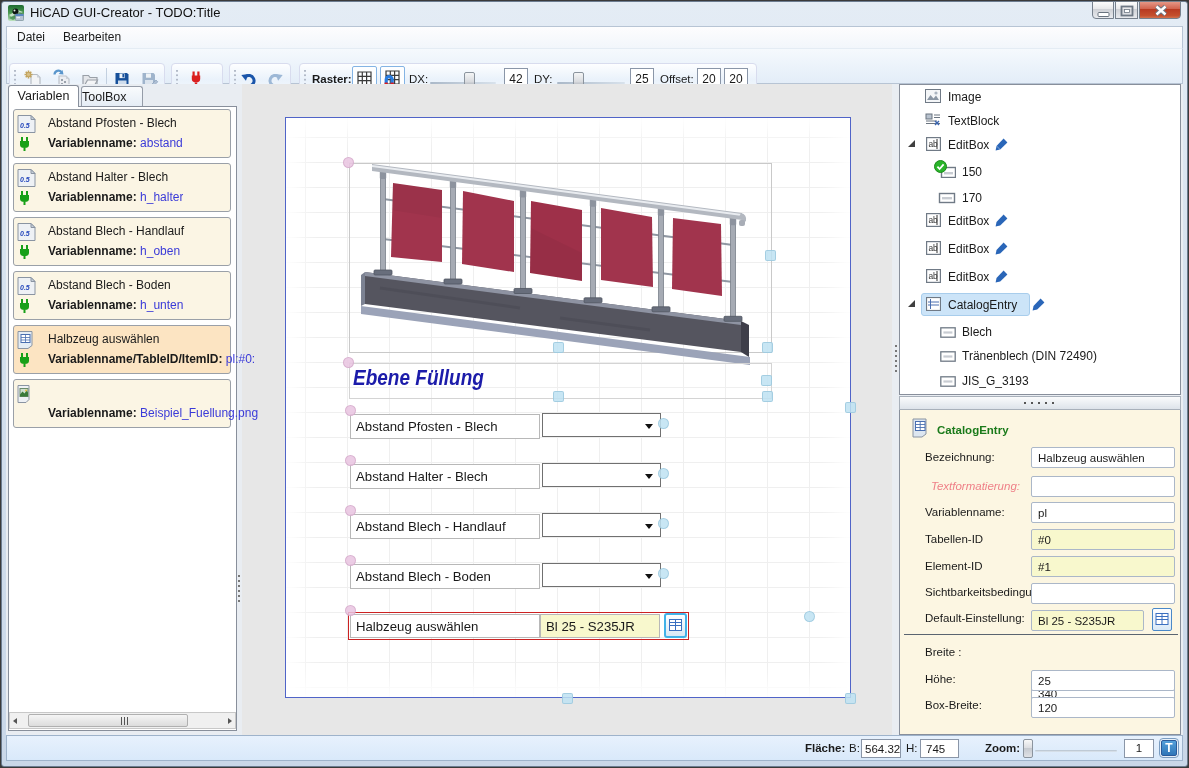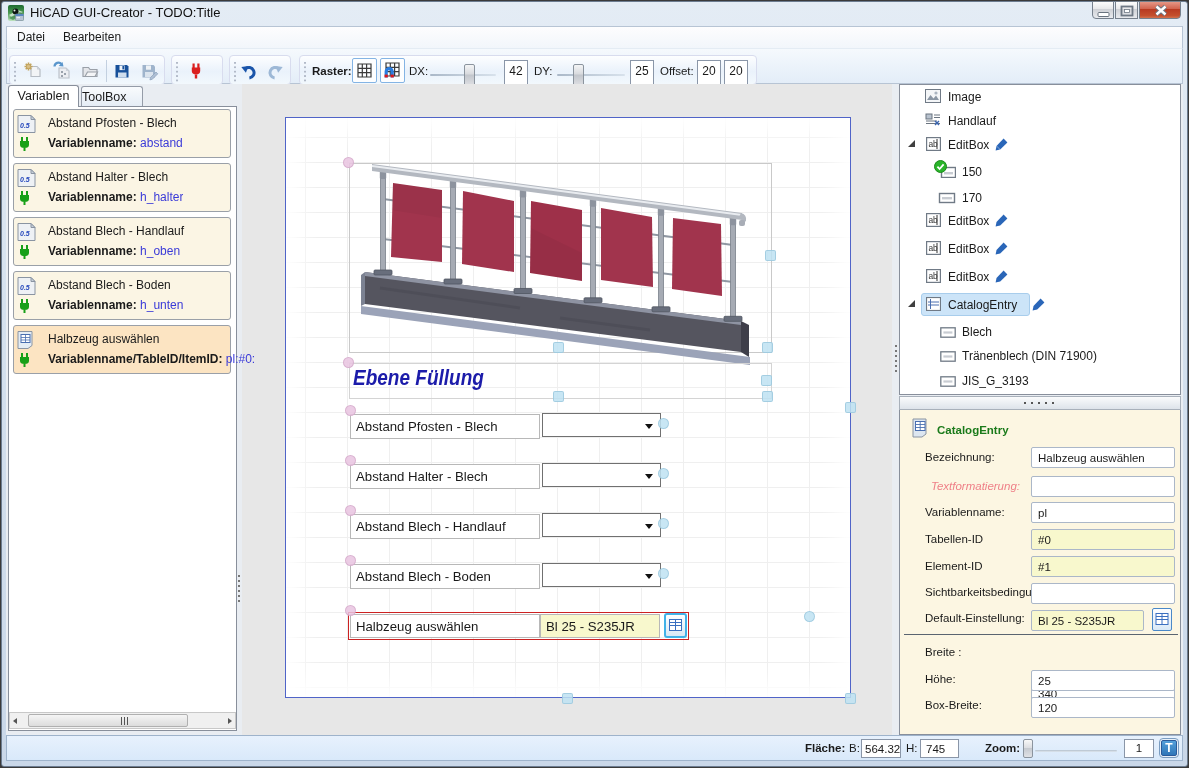--- a/index.html
+++ b/index.html
@@ -13,21 +13,21 @@
 #title-text { position:absolute; left:30px; top:5px; font-size:13px; color:#111; }
 .capbtn { position:absolute; top:1px; height:18px; border:1px solid #76808c; background:linear-gradient(#fdfdfd,#e6e7e9 45%,#cfd1d6 46%,#e8eaee); border-radius:0 0 4px 4px; }
 #btn-min { left:1092px; width:22px; border-radius:0 0 0 4px;}
 #btn-max { left:1115px; width:23px; border-radius:0; }
 #btn-close { left:1139px; width:42px; background:linear-gradient(#e59786,#d0604a 45%,#b83a21 46%,#c44f2d 85%,#d3714d); border-radius:0 0 4px 0; }
 
 #menubar { position:absolute; left:6px; top:26px; width:1177px; height:22px; background:linear-gradient(#fdfdfe,#f2f6fb); border:1px solid #b7c4d4; border-bottom:none; }
 #menubar span { display:inline-block; padding:3px 9px; font-size:12px; }
 
 #toolbar { position:absolute; left:6px; top:48px; width:1177px; height:36px; background:linear-gradient(#f5f9fd,#e3edf8); border:1px solid #b7c4d4; border-top:1px solid #e4ecf4; }
-.tbgroup { position:absolute; top:6px; height:30px; border:1px solid #d8dcee; border-radius:4px; background:linear-gradient(#fdfeff 0%,#eaf2fb 55%,#f2f8fd 100%); }
+.tbgroup { position:absolute; top:14px; height:30px; border:1px solid #d8dcee; border-radius:4px; background:linear-gradient(#fdfeff 0%,#eaf2fb 55%,#f2f8fd 100%); }
 .grip { position:absolute; left:4px; top:6px; width:2px; height:20px;
   background-image:linear-gradient(#b2bac8 2px, transparent 2px);
   background-size:2px 4.4px; }
 .tbico { position:absolute; top:5px; width:20px; height:20px; }
 .tbsep { position:absolute; top:4px; width:1px; height:22px; background:#c3d0e0; }
 .tblabel { position:absolute; top:9px; font-size:11.5px; }
 .tbbox { position:absolute; top:4px; height:34px; background:#fff; border:1px solid #8a96a8; text-align:center; font-size:12px; line-height:20px; }
 .gridbtn { position:absolute; top:2px; width:25px; height:25px; border:1px solid #84b4e4; border-radius:2px; background:#fdfeff; }
 .slider-track { position:absolute; height:2px; background:linear-gradient(90deg,#aab8c8,#d8e2ec); top:18px; border-radius:1px;}
 .slider-thumb { position:absolute; top:8px; width:11px; height:22px; background:linear-gradient(#f4f5f6,#d8dade 45%,#c2c6cc 50%,#dddfe3); border:1px solid #8b949e; border-radius:2px; }
@@ -395,36 +395,45 @@
         <path d="M9.5 4 v8 M5 7 h9 M5 9.5 h9" stroke="#4a6fb0" stroke-width="0.8"></path>
       </svg>
     <div class="t1">Halbzeug auswählen</div>
     <svg class="ic2" viewBox="0 0 14 16">
         <path d="M4 1 v4 M9 1 v4" stroke="#18a018" stroke-width="2"></path>
         <path d="M2 5 h9 v4 q0 3-4.5 3 T2 9z" fill="#18a018"></path>
         <path d="M6.5 12 v3" stroke="#18a018" stroke-width="2"></path>
       </svg>
     <div class="t2">Variablenname/TableID/ItemID: <span class="val">pl:#0:</span></div>
   </div>
+  <div class="vcard" style="top:272px;">
+    <svg class="ic1" style="width:18px;" viewBox="0 0 18 19">
+        <path d="M2 1 h11 v14 l-3 3 h-8z" fill="#eef1f5" stroke="#8a94a2"></path>
+        <rect x="4" y="4" width="8" height="8" fill="#cfe0d0" stroke="#6a8a6a"></rect>
+        <path d="M4 10 l2.5-3 2 2 2-3 1.5 2v4h-8z" fill="#3a7a3a"></path>
+        <circle cx="10" cy="6" r="1" fill="#e8c040"></circle>
+      </svg>
+    <div class="t2">Variablenname: <span class="val">Beispiel_Fuellung.png</span></div>
+  </div>
 </div>
 <div id="lscroll">
   <div id="lthumb"></div>
   <div style="position:absolute;left:3px;top:5px;width:0;height:0;border-top:3.5px solid transparent;border-bottom:3.5px solid transparent;border-right:4px solid #555;"></div>
   <div style="position:absolute;right:3px;top:5px;width:0;height:0;border-top:3.5px solid transparent;border-bottom:3.5px solid transparent;border-left:4px solid #555;"></div>
   <div style="position:absolute;left:111px;top:4px;width:8px;height:8px;background-image:linear-gradient(90deg,#555 1px,transparent 1px);background-size:3px 8px;"></div>
 </div>
 
 <div id="treepanel">
   <div class="titem" style="left:48px; top:5px;">Image</div>
   <svg class="abs" style="left:25px; top:4px;" width="16" height="14" viewBox="0 0 16 14">
       <rect x="0.5" y="0.5" width="15" height="13" fill="#f4f6f8" stroke="#707a86"></rect>
       <path d="M2 11 l3.5-5 3 3.5 2.5-3 3 4.5z" fill="#8a96a4"></path>
       <circle cx="11" cy="4" r="1.6" fill="#aab4c0"></circle>
     </svg>
-  <div class="titem" style="left:48px; top:29px;">Handlauf</div>
+  <div class="titem" style="left:48px; top:29px;">TextBlock</div>
   <svg class="abs" style="left:25px; top:28px;" width="16" height="14" viewBox="0 0 16 14">
       <rect x="1" y="1" width="6" height="5" fill="#b8c2ce" stroke="#6a7480"></rect>
       <path d="M9 2 h6 M9 4.5 h6 M1 8 h11 M1 10.5 h14" stroke="#6a7480" stroke-width="1.2"></path>
       <path d="M10 8 l4 4 M14 8 l-4 4" stroke="#3a65b0" stroke-width="1.4"></path>
     </svg>
   <div class="expander" style="position:absolute; left:8px; top:55px; width:0;height:0;border-left:7px solid transparent;border-bottom:7px solid #404040;"></div>
   <div class="titem" style="left:48px; top:53px;">EditBox</div>
   <svg class="abs" style="left:26px; top:52px;" width="15" height="14" viewBox="0 0 15 14">
       <rect x="0.5" y="0.5" width="14" height="13" fill="#fff" stroke="#707a86" stroke-width="1.4"></rect>
       <text x="2.4" y="10" font-size="8.4" fill="#333">ab</text>
@@ -483,21 +492,21 @@
       <path d="M4.5 2 v10 M2 5 h11 M2 8 h11" stroke="#4a6fb0"></path>
     </svg>
   <svg class="abs" style="left:131px; top:212px;" width="15" height="15" viewBox="0 0 15 15">
       <path d="M9.6 1.6 l3.8 3.8 -7.2 7.2 -4.6 1 .9-4.7z" fill="#2a66b8"></path>
     </svg>
   <div class="titem" style="left:62px; top:240px;">Blech</div>
   <svg class="abs" style="left:40px; top:242px;" width="16" height="11" viewBox="0 0 16 11">
       <rect x="0.8" y="0.8" width="14.4" height="9.4" fill="#fff" stroke="#707a86" stroke-width="1.3"></rect>
       <rect x="3.4" y="4.4" width="9" height="2.2" fill="#c8ccd2"></rect>
     </svg>
-  <div class="titem" style="left:62px; top:264px;">Tränenblech (DIN 71900)</div>
+  <div class="titem" style="left:62px; top:264px;">Tränenblech (DIN 72490)</div>
   <svg class="abs" style="left:40px; top:266px;" width="16" height="11" viewBox="0 0 16 11">
       <rect x="0.8" y="0.8" width="14.4" height="9.4" fill="#fff" stroke="#707a86" stroke-width="1.3"></rect>
       <rect x="3.4" y="4.4" width="9" height="2.2" fill="#c8ccd2"></rect>
     </svg>
   <div class="titem" style="left:62px; top:289px;">JIS_G_3193</div>
   <svg class="abs" style="left:40px; top:291px;" width="16" height="11" viewBox="0 0 16 11">
       <rect x="0.8" y="0.8" width="14.4" height="9.4" fill="#fff" stroke="#707a86" stroke-width="1.3"></rect>
       <rect x="3.4" y="4.4" width="9" height="2.2" fill="#c8ccd2"></rect>
     </svg>
 </div>

